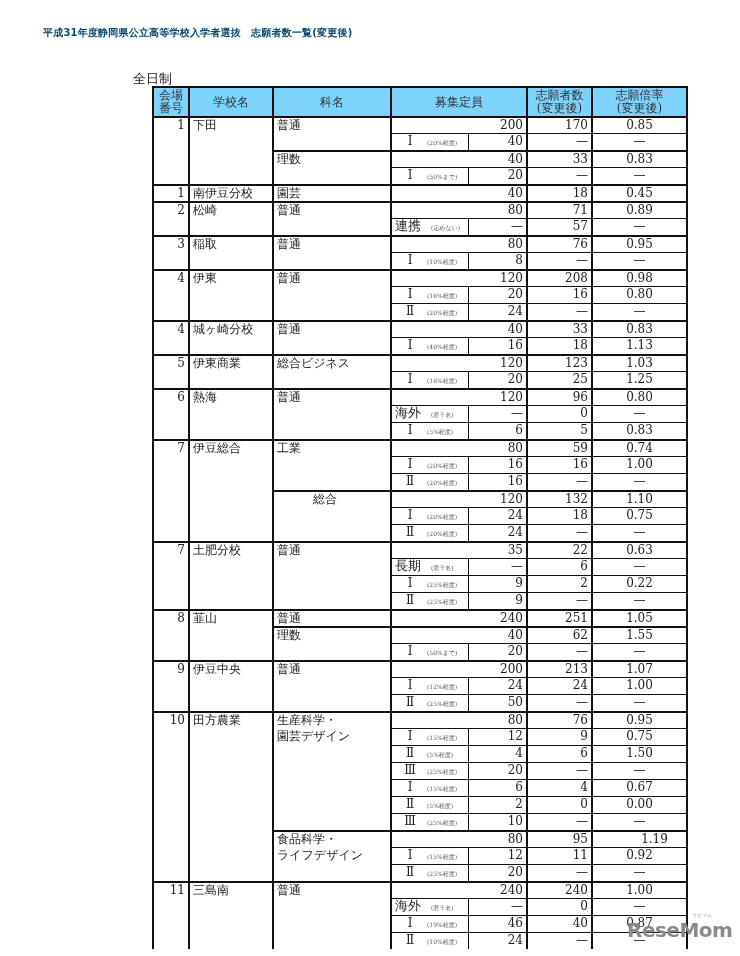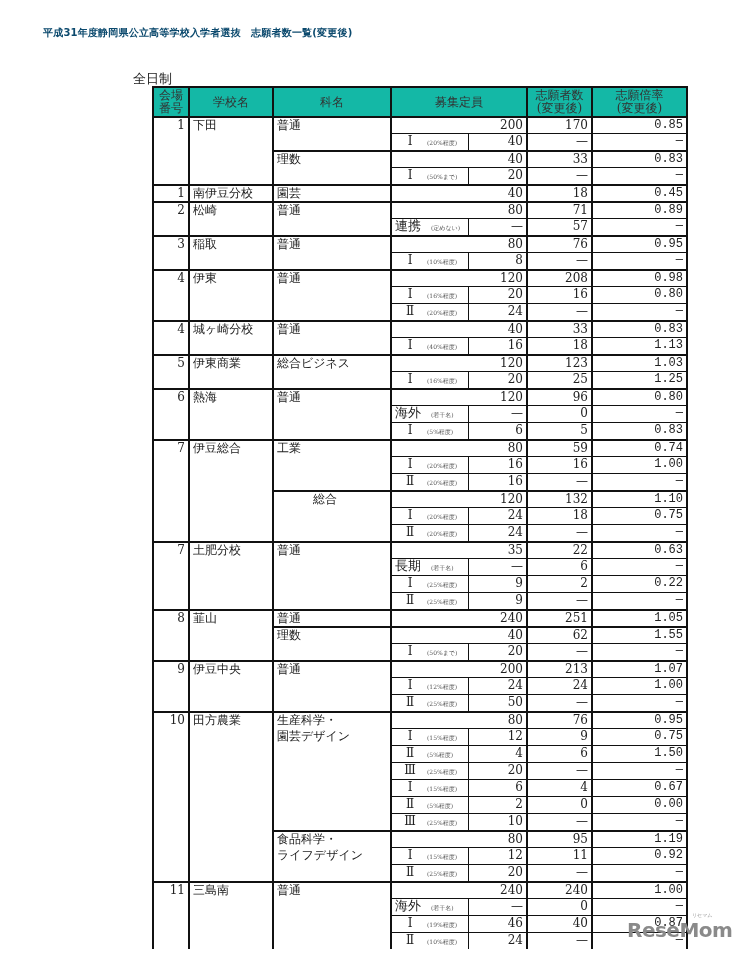--- a/index.html
+++ b/index.html
@@ -1,28 +1,28 @@
 <!DOCTYPE html>
 <html><head>
 <meta charset="utf-8">
 <style>
   html,body{margin:0;padding:0;background:#ffffff;}
   body{width:740px;height:956px;position:relative;overflow:hidden;font-family:"DejaVu Serif","Liberation Serif",serif;color:#222;}
   .title{position:absolute;left:43px;top:26px;font-family:"DejaVu Sans","Liberation Sans",sans-serif;font-size:10px;font-weight:bold;letter-spacing:0.2px;color:#0c4a6e;}
   .section{position:absolute;left:133px;top:70px;font-size:13px;color:#222;}
   table.t{position:absolute;left:152px;top:86px;border-collapse:collapse;table-layout:fixed;font-size:12px;line-height:14px;}
   table.t td,table.t th{padding:0 3px;white-space:nowrap;overflow:hidden;vertical-align:top;}
-  table.t th{background:#14b8a6;font-weight:normal;color:#333;border:2px solid #111;text-align:center;vertical-align:middle;height:28px;font-size:12px;line-height:13px;}
+  table.t th{background:#7dd3fc;font-weight:normal;color:#333;border:2px solid #111;text-align:center;vertical-align:middle;height:28px;font-size:12px;line-height:13px;}
   .c-no{width:28px;text-align:right;}
   .c-school{width:76px;}
   .c-course{width:74px;}
   .c-sub{width:70px;}
   .c-cap{width:51px;text-align:right;}
   .c-app{width:57px;text-align:right;}
-  .c-rate{width:57px;text-align:right;font-family:Liberation Mono, monospace;}
+  .c-rate{width:57px;text-align:center;}
   td{height:15px;}
   .grp-top td{border-top:2px solid #111;}
   .bl{border-left:2px solid #111;}
   .br{border-right:2px solid #111;}
   .thin-top{border-top:1px solid #111;}
   .sub-lbl{display:flex;align-items:baseline;}
   .sub-main{display:inline-block;width:30px;text-align:center;font-size:12px;}
   .sub-main.kanji{text-align:left;width:34px;font-size:13px;}
   .sub-note{font-size:6px;color:#555;margin-left:2px;}
   .logo{position:absolute;left:627px;top:918px;font-family:"DejaVu Sans","Liberation Sans",sans-serif;font-weight:bold;font-size:20px;color:#8a8a8a;letter-spacing:-0.5px;}

